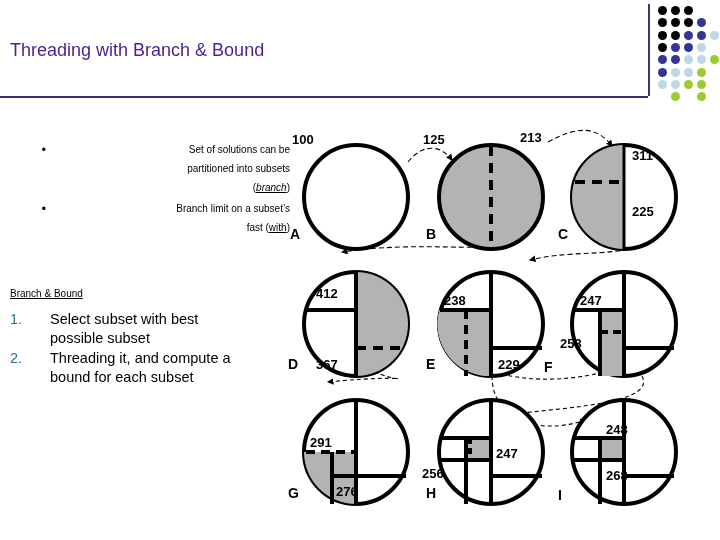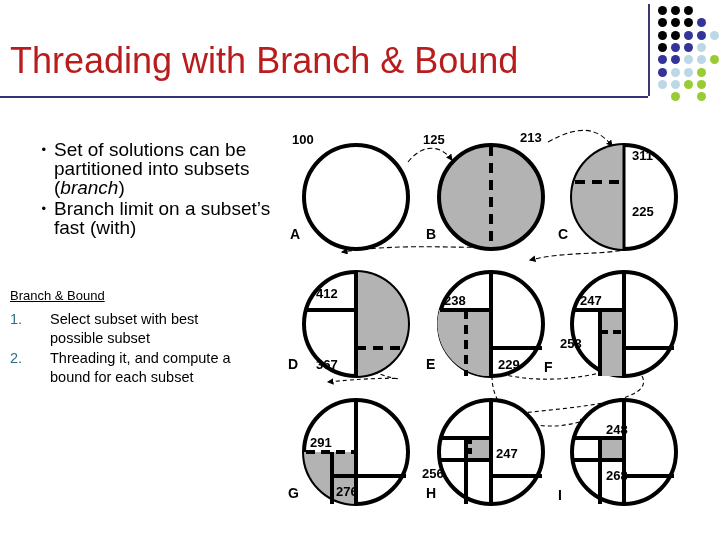--- a/index.html
+++ b/index.html
@@ -14,22 +14,22 @@
     overflow: hidden;
     font-family: "Liberation Sans", sans-serif;
     -webkit-font-smoothing: antialiased;
   }
 
   
   #slide-title {
     position: absolute;
     left: 10px;
     top: 40px;
-    font-size: 36px;
-    color: #b91c1c;
+    font-size: 18px;
+    color: #4c1d95;
     letter-spacing: 0px;
     white-space: nowrap;
   }
   #title-rule {
     position: absolute;
     left: 0px;
     top: 96px;
     width: 648px;
     height: 2px;
     background: #333377;
@@ -75,31 +75,32 @@
     flex: 0 0 54px;
     text-align: right;
     padding-right: 8px;
     box-sizing: border-box;
     font-size: 13px;
     color: #000;
     line-height: 19px;
   }
   .bullet-body {
     flex: 1 1 auto;
-    font-size: 19px;
+    font-size: 10px;
     line-height: 19px;
     color: #000;
-  }
-  .u { }
+    text-align: right;
+  }
+  .u { text-decoration: underline; }
 
   #section-heading {
     position: absolute;
     left: 10px;
     top: 288px;
-    font-size: 13px;
+    font-size: 10px;
     color: #000;
     text-decoration: underline;
   }
   #numbered-list {
     position: absolute;
     left: 0px;
     top: 310px;
     width: 295px;
   }
   .num-row {

